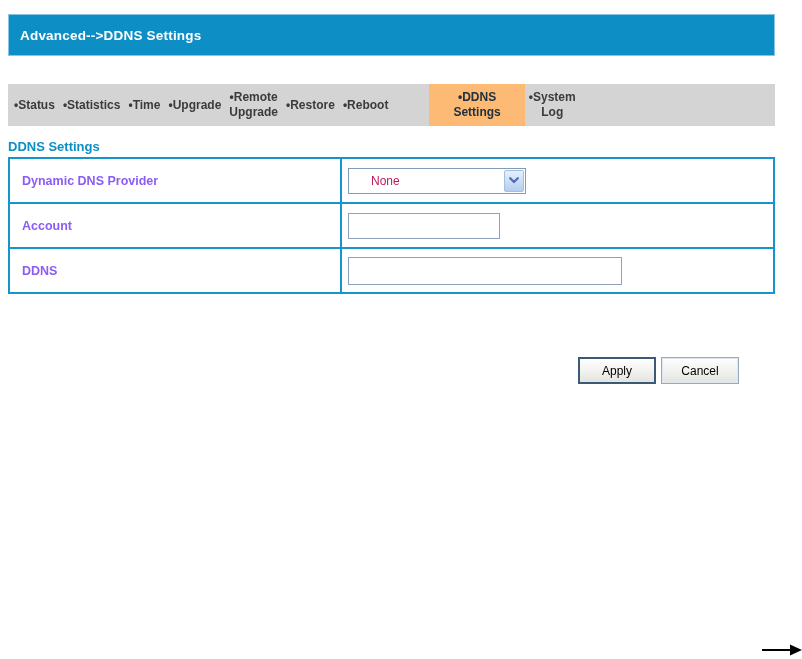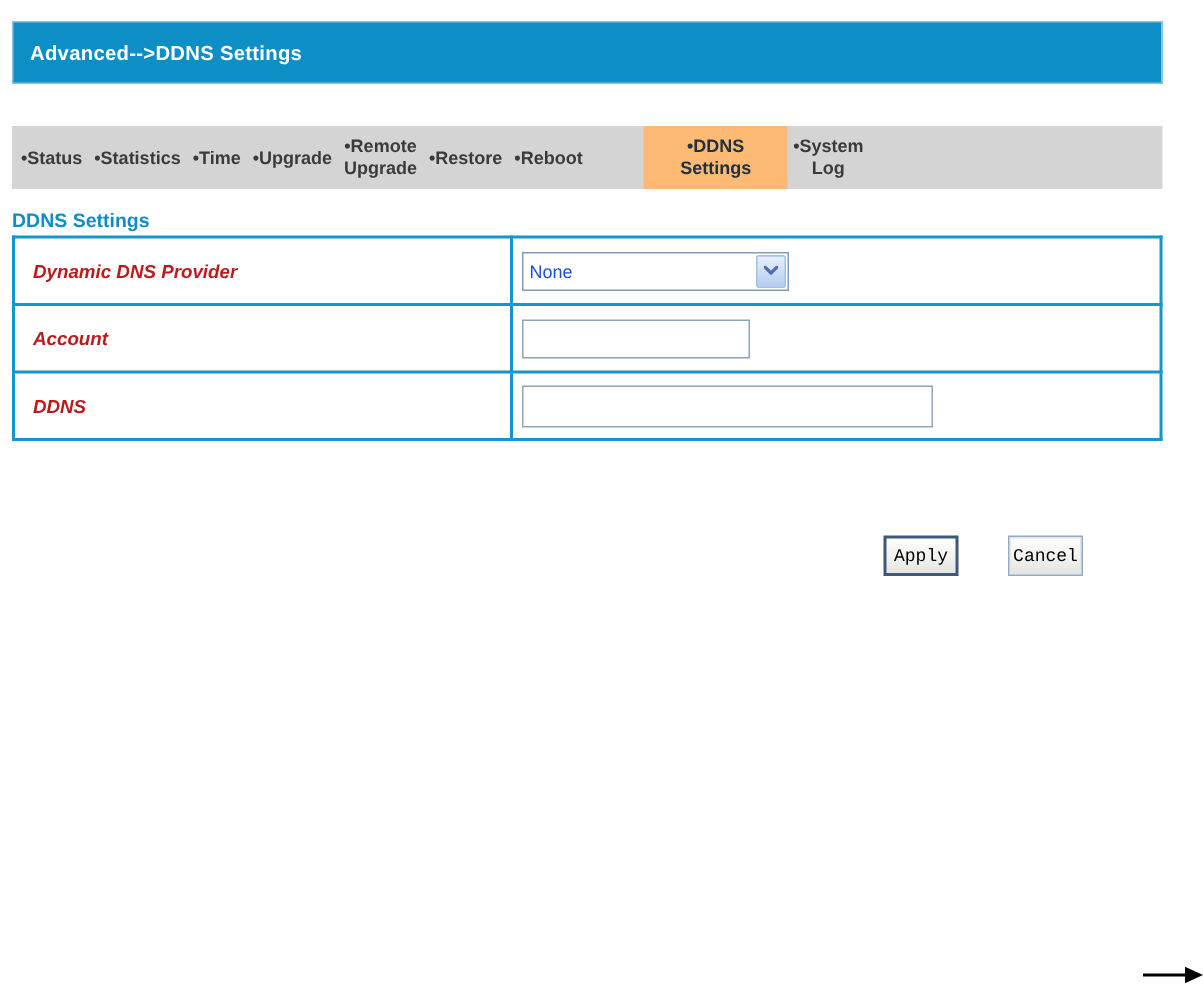--- a/index.html
+++ b/index.html
@@ -59,33 +59,33 @@
     border-collapse: collapse;
   }
   .settings-table td {
     border: 2px solid #1694ce;
     height: 45px;
     vertical-align: middle;
   }
   .label-cell {
     width: 332px;
     padding-left: 12px;
-    color: #b91c1c; font-weight: bold; font-size: 12.5px; font-style: italic;
+    color: #8b5cf6; font-weight: bold; font-size: 12.5px;
   }
   .control-cell { padding-left: 6px; }
 
   
   .combobox {
     position: relative;
     width: 178px; height: 26px;
     background: #ffffff;
     border: 1px solid #7f9db9;
     display: flex; align-items: center;
-    padding-left: 4px;
-    font-size: 12px; color: #1d4ed8;
+    padding-left: 22px;
+    font-size: 12px; color: #be185d;
     cursor: default;
   }
   .combo-arrow {
     position: absolute; top: 1px; right: 1px;
     width: 20px; height: 22px;
     border-radius: 2px;
     border: 1px solid #a5bfe3;
     background: linear-gradient(#e7f0fd 0%, #cfe0f6 45%, #b4cdf0 100%);
     display: flex; align-items: center; justify-content: center;
   }
@@ -98,26 +98,25 @@
     font-size: 12px;
     padding: 2px 4px;
     background: #ffffff;
   }
   .input-account, .input-password { width: 152px; }
   .input-ddns { width: 274px; height: 28px; }
 
   
   .btn {
     position: absolute;
-    width: 50px; height: 27px;
+    width: 78px; height: 27px;
     background: linear-gradient(#fefefe 0%, #f1f1ef 55%, #e3e3df 100%);
-    font-family: Liberation Mono, monospace;
+    font-family: Liberation Sans, sans-serif;
     font-size: 12px; color: #000;
     cursor: pointer;
-    margin-left: 11px;
   }
   .btn-apply  { left: 578px; top: 357px; border: 2px solid #3c5a77; }
   .btn-cancel { left: 661px; top: 357px; border: 1px solid #94aabf; box-shadow: inset 0 0 0 1px #dfe6ee; }
 
   
   .right-arrow {
     position: absolute; left: 762px; top: 643px;
     width: 40px; height: 14px;
   }
 </style>

